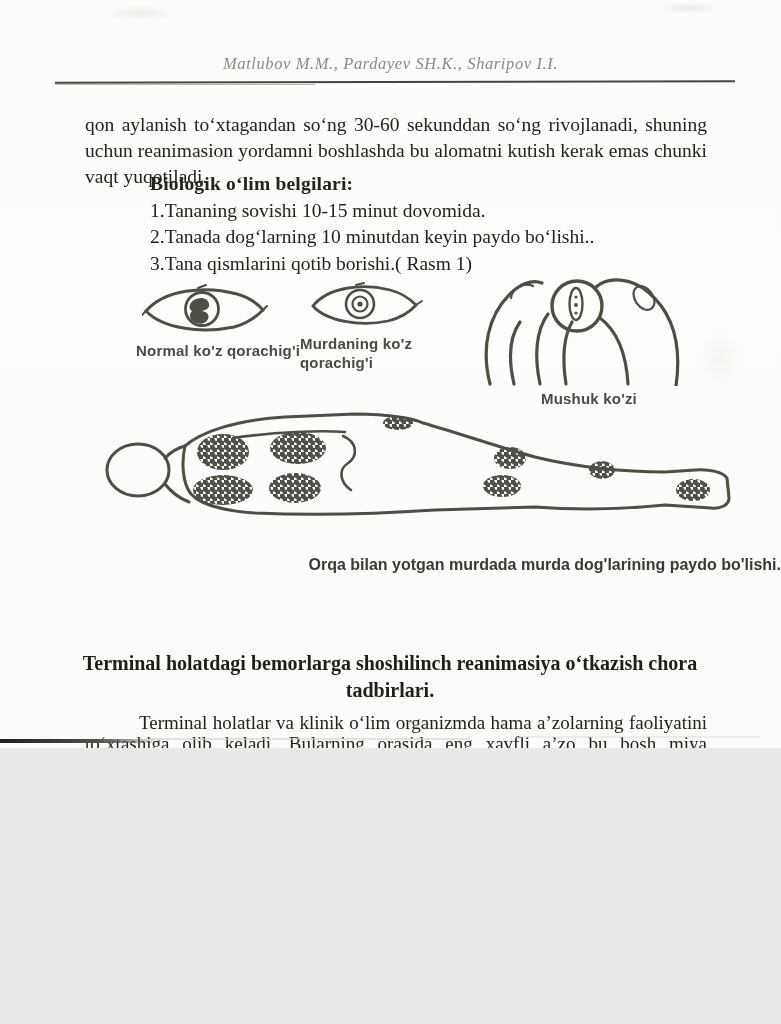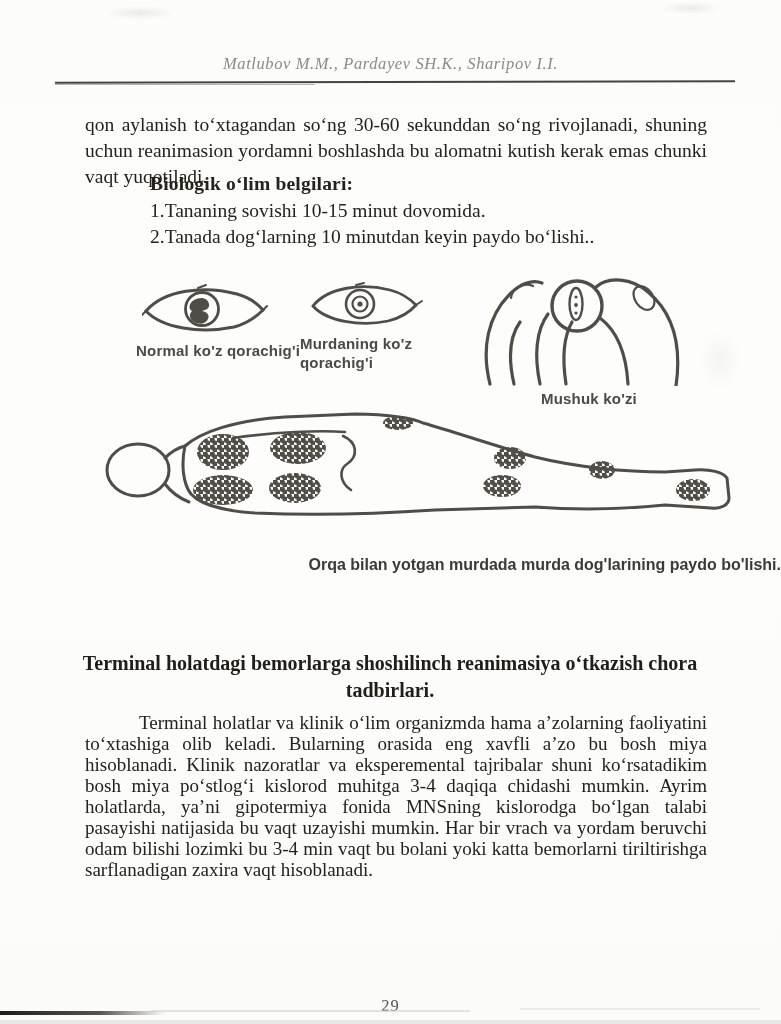--- a/index.html
+++ b/index.html
@@ -1,18 +1,18 @@
 <!DOCTYPE html>
 <html><head>
 <meta charset="utf-8">
 <style>
   html,body{margin:0;padding:0;background:#e8e8e6;}
   .page{
     position:relative;
-    width:781px;height:1020px;
+    width:781px;height:748px;
     margin:0 auto;
     background:#fdfdfb;
     background-image:linear-gradient(180deg,#fcfcfa 0%,#fdfdfb 40%,#fbfbf9 100%);
     overflow:hidden;
     font-family:"Liberation Serif",serif;
     color:#23231c;
   }
   .smudge{position:absolute;background:radial-gradient(ellipse at center,#d9d9d4 0%,rgba(217,217,212,0) 70%);opacity:.5;}
   .hdr{
     position:absolute;top:54px;left:0;width:100%;
@@ -79,20 +79,21 @@
   <div class="hdr">Matlubov M.M., Pardayev SH.K., Sharipov I.I.</div>
   <div class="hdr-rule"></div>
   <div class="hdr-rule2"></div>
 
   <div class="para intro">qon aylanish to‘xtagandan so‘ng 30-60 sekunddan so‘ng rivojlanadi, shuning uchun reanimasion yordamni boshlashda bu alomatni kutish kerak emas chunki vaqt yuqotiladi.</div>
 
   <div class="signs">
     <div class="title">Biologik o‘lim belgilari:</div>
     <div>1.Tananing sovishi 10-15 minut dovomida.</div>
     <div>2.Tanada dog‘larning 10 minutdan keyin paydo bo‘lishi..</div>
+    <div>3.Tana qismlarini qotib borishi.( Rasm 1)</div>
   </div>
 
   <svg class="sketch" style="left:142px;top:282px;" width="126" height="56" viewBox="0 0 126 56" fill="none" stroke="#4e4e47" stroke-width="3" stroke-linecap="round" stroke-linejoin="round">
     <path d="M4,29 C22,8 62,3 95,12 C106,15 115,21 121,28"></path>
     <path d="M4,29 C20,46 58,52 92,45 C104,42 114,35 121,28"></path>
     <path d="M121,28 L125,24" stroke-width="2"></path>
     <path d="M4,29 L0,33" stroke-width="2"></path>
     <circle cx="60" cy="27" r="16.5" stroke-width="2.8"></circle>
     <path d="M52,18 c7,-4 14,-2 15,4 c1,4 -3,6 -7,7 c5,1 8,4 6,8 c-2,5 -9,6 -14,3 c-5,-3 -5,-8 -2,-11 c-4,-2 -3,-8 2,-11 z" fill="#4e4e47" stroke="none"></path>
     <path d="M56,6 l8,-3" stroke-width="2"></path>

